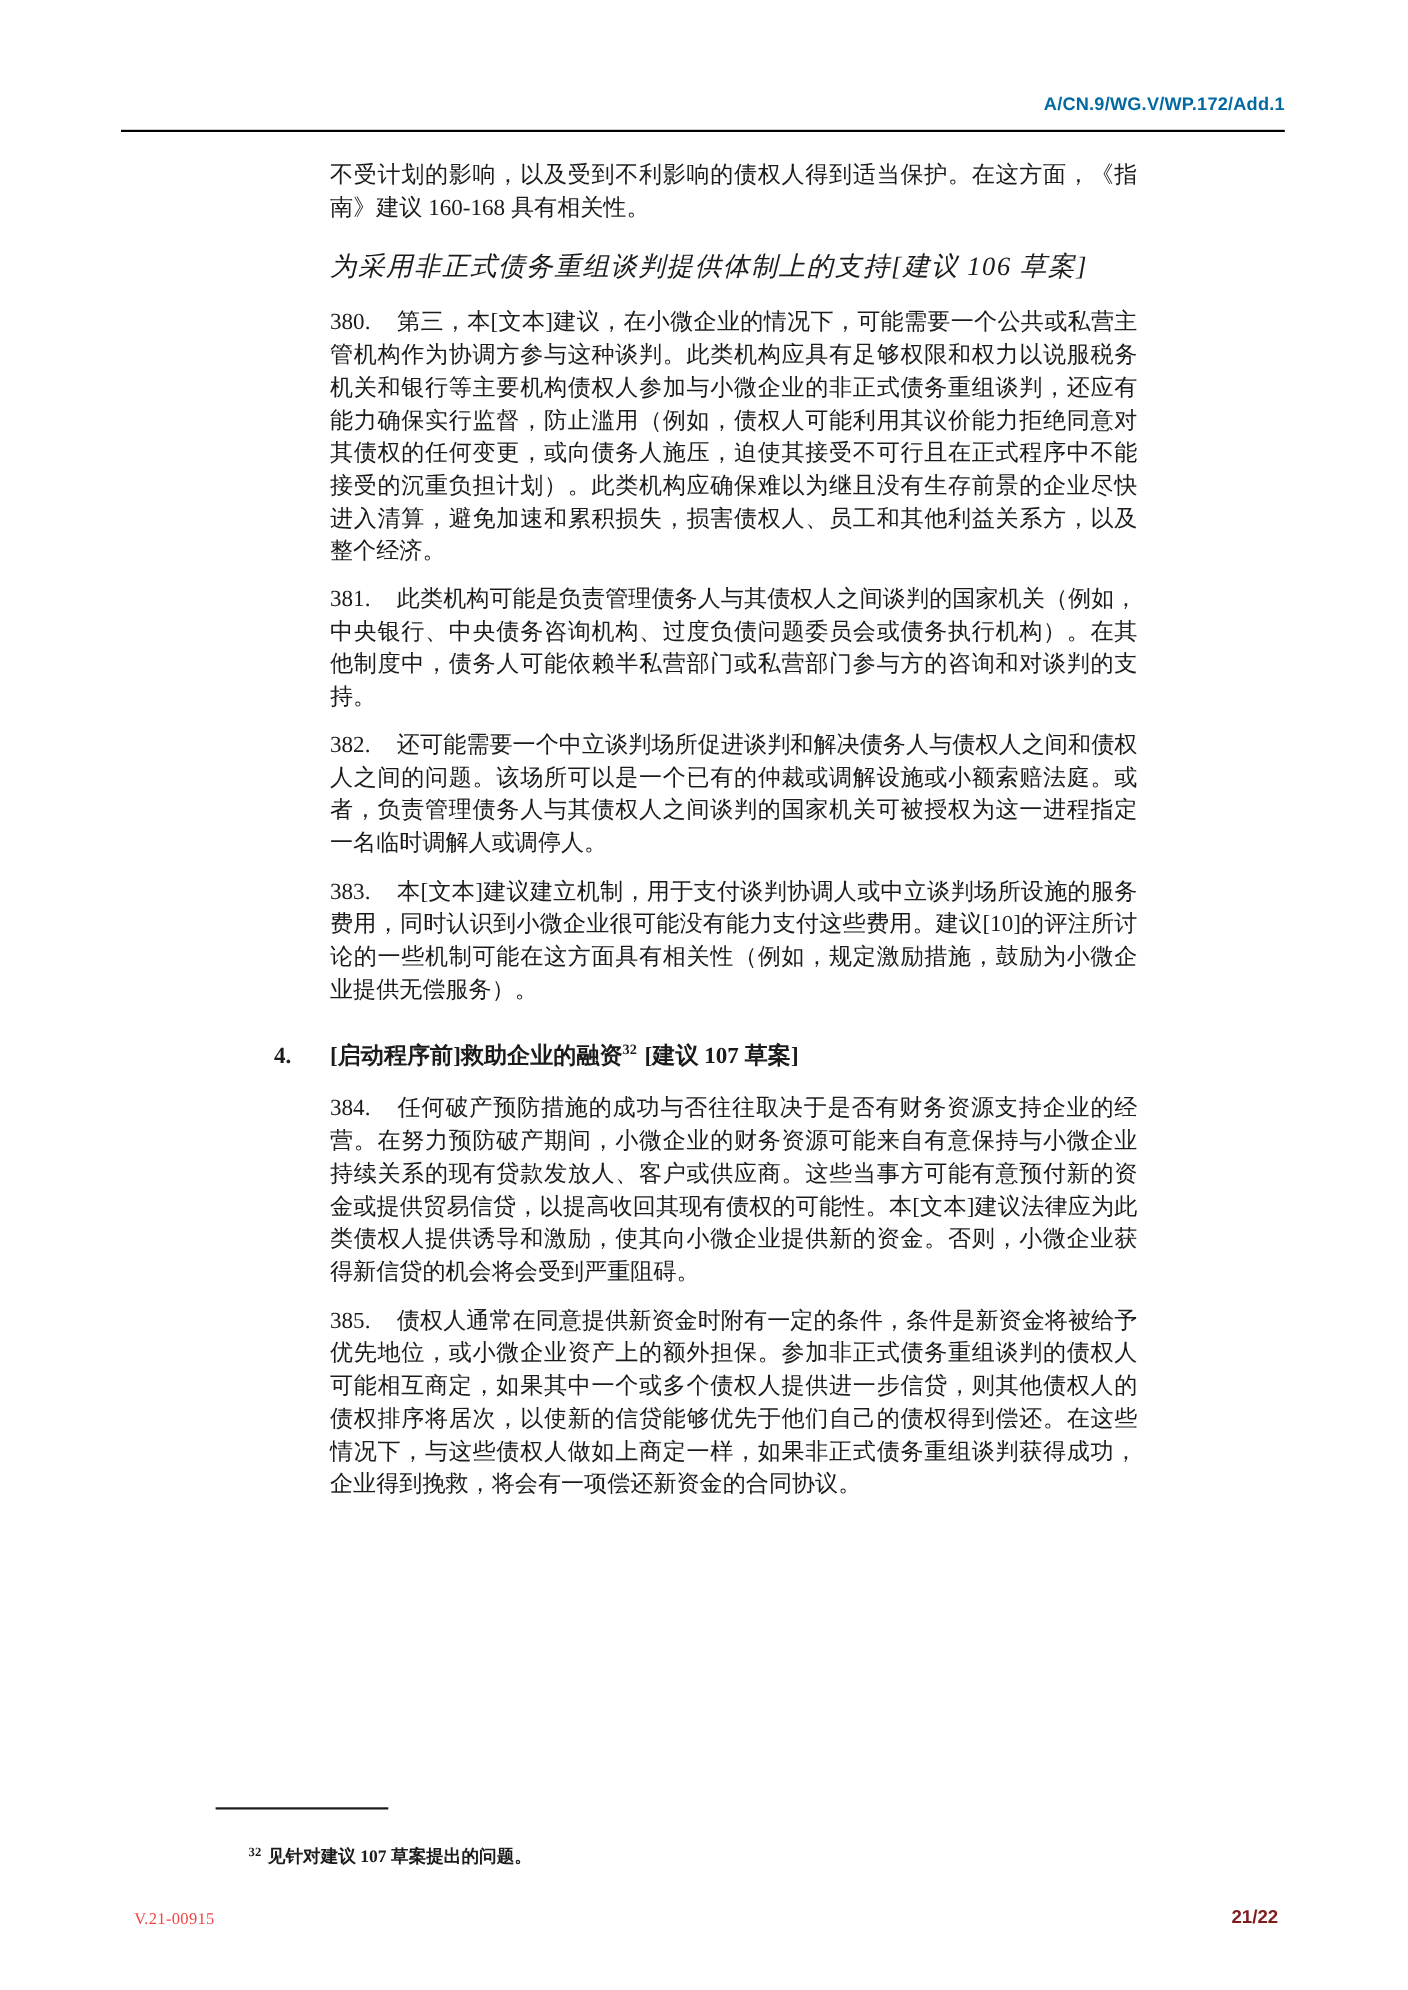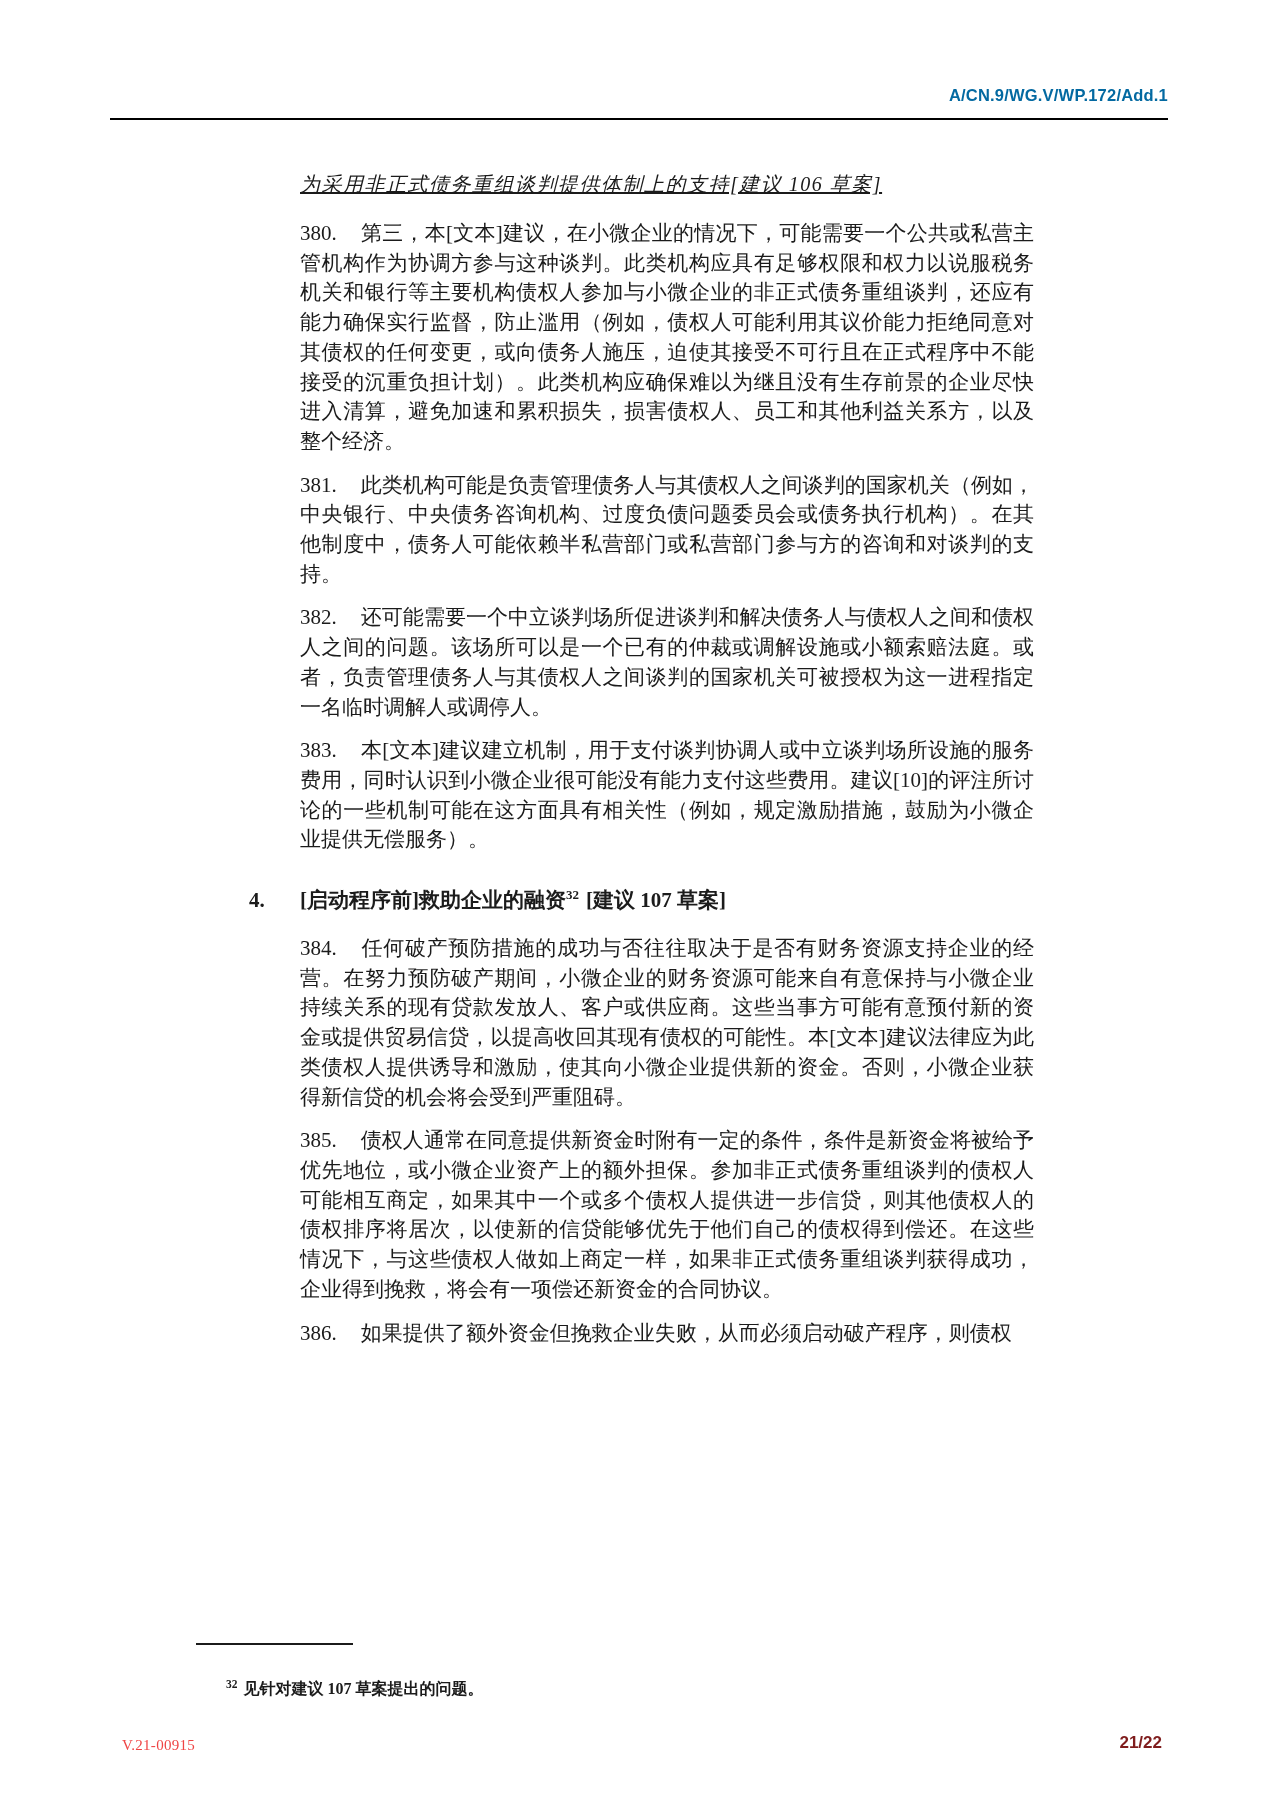--- a/index.html
+++ b/index.html
@@ -33,24 +33,23 @@
   .para {
     margin: 0 0 14px 0;
     text-align: justify;
     text-justify: inter-ideograph;
   }
   .pnum { margin-right: 24px; }
 
   .sub-heading {
     margin: 26px 0 20px 0;
     font-style: italic;
-    font-size: 20px;
+    font-size: 24px;
     letter-spacing: 1.5px;
     line-height: 29px;
-    text-decoration: underline;
   }
 
   .section-heading {
     position: relative;
     margin: 30px 0 19px 0;
     font-weight: bold;
     font-size: 21px;
     line-height: 30px;
   }
   .section-number {
@@ -88,20 +87,23 @@
   }
 </style>
 </head>
 <body>
 
 <div class="header-symbol">A/CN.9/WG.V/WP.172/Add.1</div>
 <div class="header-rule"></div>
 
 <div class="content">
 
+  <p class="para">
+    <span>不受计划的影响，以及受到不利影响的债权人得到适当保护。在这方面，《指南》建议 160-168 具有相关性。</span>
+  </p>
 
   <div class="sub-heading">为采用非正式债务重组谈判提供体制上的支持[建议 106 草案]</div>
 
   <p class="para">
     <span class="pnum">380.</span><span>第三，本[文本]建议，在小微企业的情况下，可能需要一个公共或私营主管机构作为协调方参与这种谈判。此类机构应具有足够权限和权力以说服税务机关和银行等主要机构债权人参加与小微企业的非正式债务重组谈判，还应有能力确保实行监督，防止滥用（例如，债权人可能利用其议价能力拒绝同意对其债权的任何变更，或向债务人施压，迫使其接受不可行且在正式程序中不能接受的沉重负担计划）。此类机构应确保难以为继且没有生存前景的企业尽快进入清算，避免加速和累积损失，损害债权人、员工和其他利益关系方，以及整个经济。</span>
   </p>
 
   <p class="para">
     <span class="pnum">381.</span><span>此类机构可能是负责管理债务人与其债权人之间谈判的国家机关（例如，中央银行、中央债务咨询机构、过度负债问题委员会或债务执行机构）。在其他制度中，债务人可能依赖半私营部门或私营部门参与方的咨询和对谈判的支持。</span>
   </p>
@@ -120,23 +122,20 @@
   </div>
 
   <p class="para">
     <span class="pnum">384.</span><span>任何破产预防措施的成功与否往往取决于是否有财务资源支持企业的经营。在努力预防破产期间，小微企业的财务资源可能来自有意保持与小微企业持续关系的现有贷款发放人、客户或供应商。这些当事方可能有意预付新的资金或提供贸易信贷，以提高收回其现有债权的可能性。本[文本]建议法律应为此类债权人提供诱导和激励，使其向小微企业提供新的资金。否则，小微企业获得新信贷的机会将会受到严重阻碍。</span>
   </p>
 
   <p class="para">
     <span class="pnum">385.</span><span>债权人通常在同意提供新资金时附有一定的条件，条件是新资金将被给予优先地位，或小微企业资产上的额外担保。参加非正式债务重组谈判的债权人可能相互商定，如果其中一个或多个债权人提供进一步信贷，则其他债权人的债权排序将居次，以使新的信贷能够优先于他们自己的债权得到偿还。在这些情况下，与这些债权人做如上商定一样，如果非正式债务重组谈判获得成功，企业得到挽救，将会有一项偿还新资金的合同协议。</span>
   </p>
 
-  <p class="para">
-    <span class="pnum">386.</span><span>如果提供了额外资金但挽救企业失败，从而必须启动破产程序，则债权</span>
-  </p>
 
 </div>
 
 <div class="fn-rule"></div>
 <div class="footnote">
   <span class="footnote-marker">32</span><span>见针对建议 107 草案提出的问题。</span>
 </div>
 
 <div class="footer-left">V.21-00915</div>
 <div class="footer-right">21/22</div>

